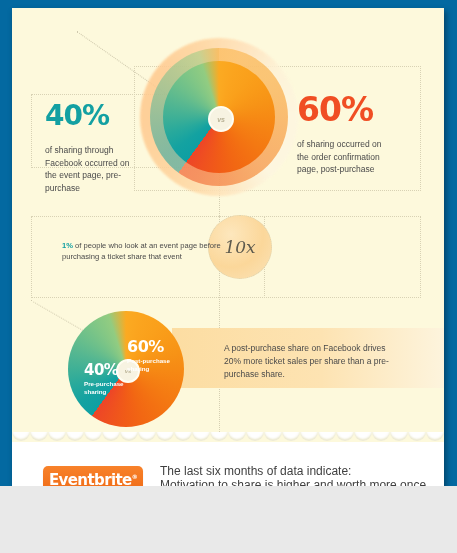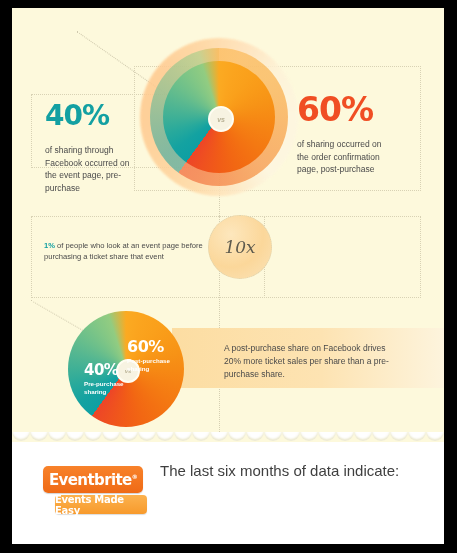--- a/index.html
+++ b/index.html
@@ -1,19 +1,19 @@
 <!DOCTYPE html>
 <html><head>
 <meta charset="utf-8">
 <style>
   html,body{margin:0;padding:0;background:#e9e9e9;}
   body{font-family:"Liberation Sans",sans-serif;}
   #shot{
-    position:relative;width:457px;height:553px;overflow:hidden;
-    background:#000000;
+    position:relative;width:457px;height:486px;overflow:hidden;
+    background:#0369a1;
     text-decoration:underline;
   }
   
   .page-frame{
     position:absolute;left:12px;top:8px;width:432px;height:536px;
     background:#ffffff;
     box-shadow:2px 3px 6px rgba(0,0,0,.38);
     overflow:hidden;
   }
   
@@ -114,21 +114,21 @@
     background:linear-gradient(to bottom,#fcb24e 0%,#f79a2c 100%);
     box-shadow:0 1px 1px rgba(0,0,0,.14);
     display:flex;align-items:center;justify-content:flex-end;
   }
   .tagline span{
     color:#ffffff;font-family:"DejaVu Sans",sans-serif;font-weight:bold;font-size:10px;
     letter-spacing:-.3px;
   }
   .closing{
     position:absolute;left:148px;top:14px;width:270px;
-    color:#3f3f3f;font-size:15px;line-height:14.4px;
+    color:#3f3f3f;font-size:12px;line-height:14.4px;
   }
 </style>
 </head>
 <body>
 
 <div id="shot">
   <div class="page-frame">
 
     <div class="cream">
 
@@ -182,21 +182,21 @@
 
       <div style="position:absolute;left:285px;top:85px;width:130px;">
         <div class="bignum redorange" style="font-size:33px;">60%</div>
         <div class="body-txt" style="margin-top:12px;width:96px;">of sharing occurred on the order confirmation page, post-purchase</div>
       </div>
 
       <div class="tenx" style="left:196px;top:207px;width:62px;height:62px;font-size:17px;">
         <span>10x</span>
       </div>
 
-      <div class="body-txt sm" style="position:absolute;left:32px;top:232px;width:160px;">
+      <div class="body-txt sm" style="position:absolute;left:50px;top:232px;width:160px;">
         <span class="teal" style="font-weight:bold;">1%</span><span> of people who look at an event page before purchasing a ticket share that event</span>
       </div>
 
 
       <div class="band" style="left:160px;top:320px;width:272px;height:60px;"></div>
       <div class="body-txt" style="position:absolute;left:212px;top:334px;width:170px;line-height:13px;">A post-purchase share on Facebook drives 20% more ticket sales per share than a pre-purchase share.</div>
 
       <div class="pie-wrap" style="left:56px;top:303px;width:116px;height:116px;">
         <div class="pie" style="left:0;top:0;width:116px;height:116px;
              background:conic-gradient(from 0deg,
@@ -254,17 +254,18 @@
 
     <div class="footer">
       <div class="logo">
         <span><span>Eventbrite</span><sup>®</sup></span>
       </div>
       <div class="tagline">
         <span>Events Made Easy</span>
       </div>
       <div class="closing">
         <div>The last six months of data indicate:</div>
+        <div>Motivation to share is higher and worth more once</div>
       </div>
     </div>
 
   </div>
 </div>
 
 </body></html>

